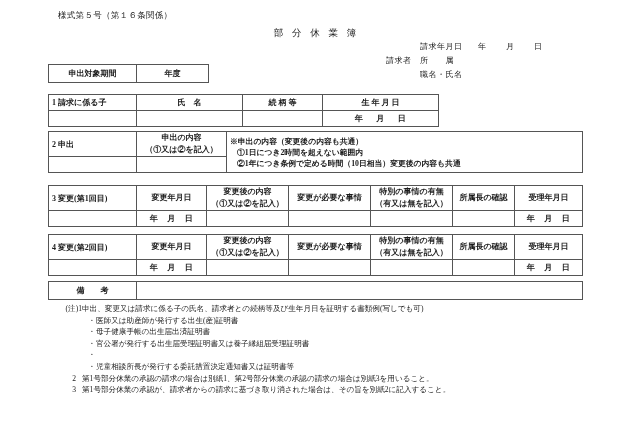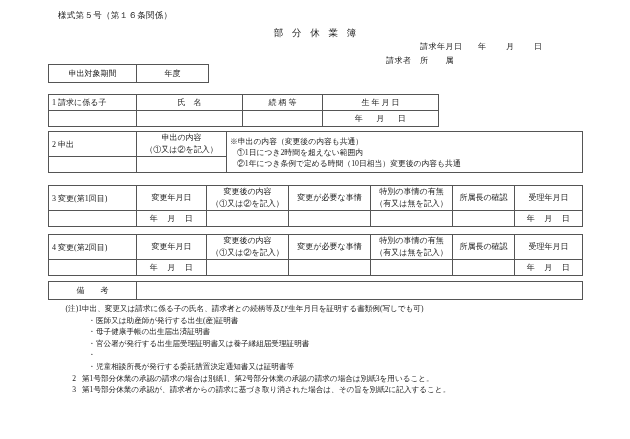--- a/index.html
+++ b/index.html
@@ -70,20 +70,21 @@
     width: 26px;
     text-align: left;
   }
 
   
   table.frm {
     position: absolute;
     border-collapse: collapse;
     font-size: 8px;
     table-layout: fixed;
+    font-weight: bold;
   }
   table.frm td {
     border: 1px solid #555;
     padding: 0 3px;
     vertical-align: middle;
     line-height: 11px;
   }
   .c { text-align: center; }
   .l { text-align: left; }
   .ymd {
@@ -176,20 +177,24 @@
       <span class="req-ymd">
         <span>年</span>
         <span>月</span>
         <span>日</span>
       </span>
     </div>
     <div class="req-row">
       <span class="req-lead">請求者</span>
       <span class="req-label">所　　属</span>
     </div>
+    <div class="req-row">
+      <span class="req-lead"></span>
+      <span class="req-label">職名・氏名</span>
+    </div>
   </div>
 
   <table class="frm" id="tbl-period">
     <colgroup>
         <col style="width:88px">
         <col style="width:72px">
       </colgroup>
     <tbody>
       <tr>
         <td class="c">申出対象期間</td>

